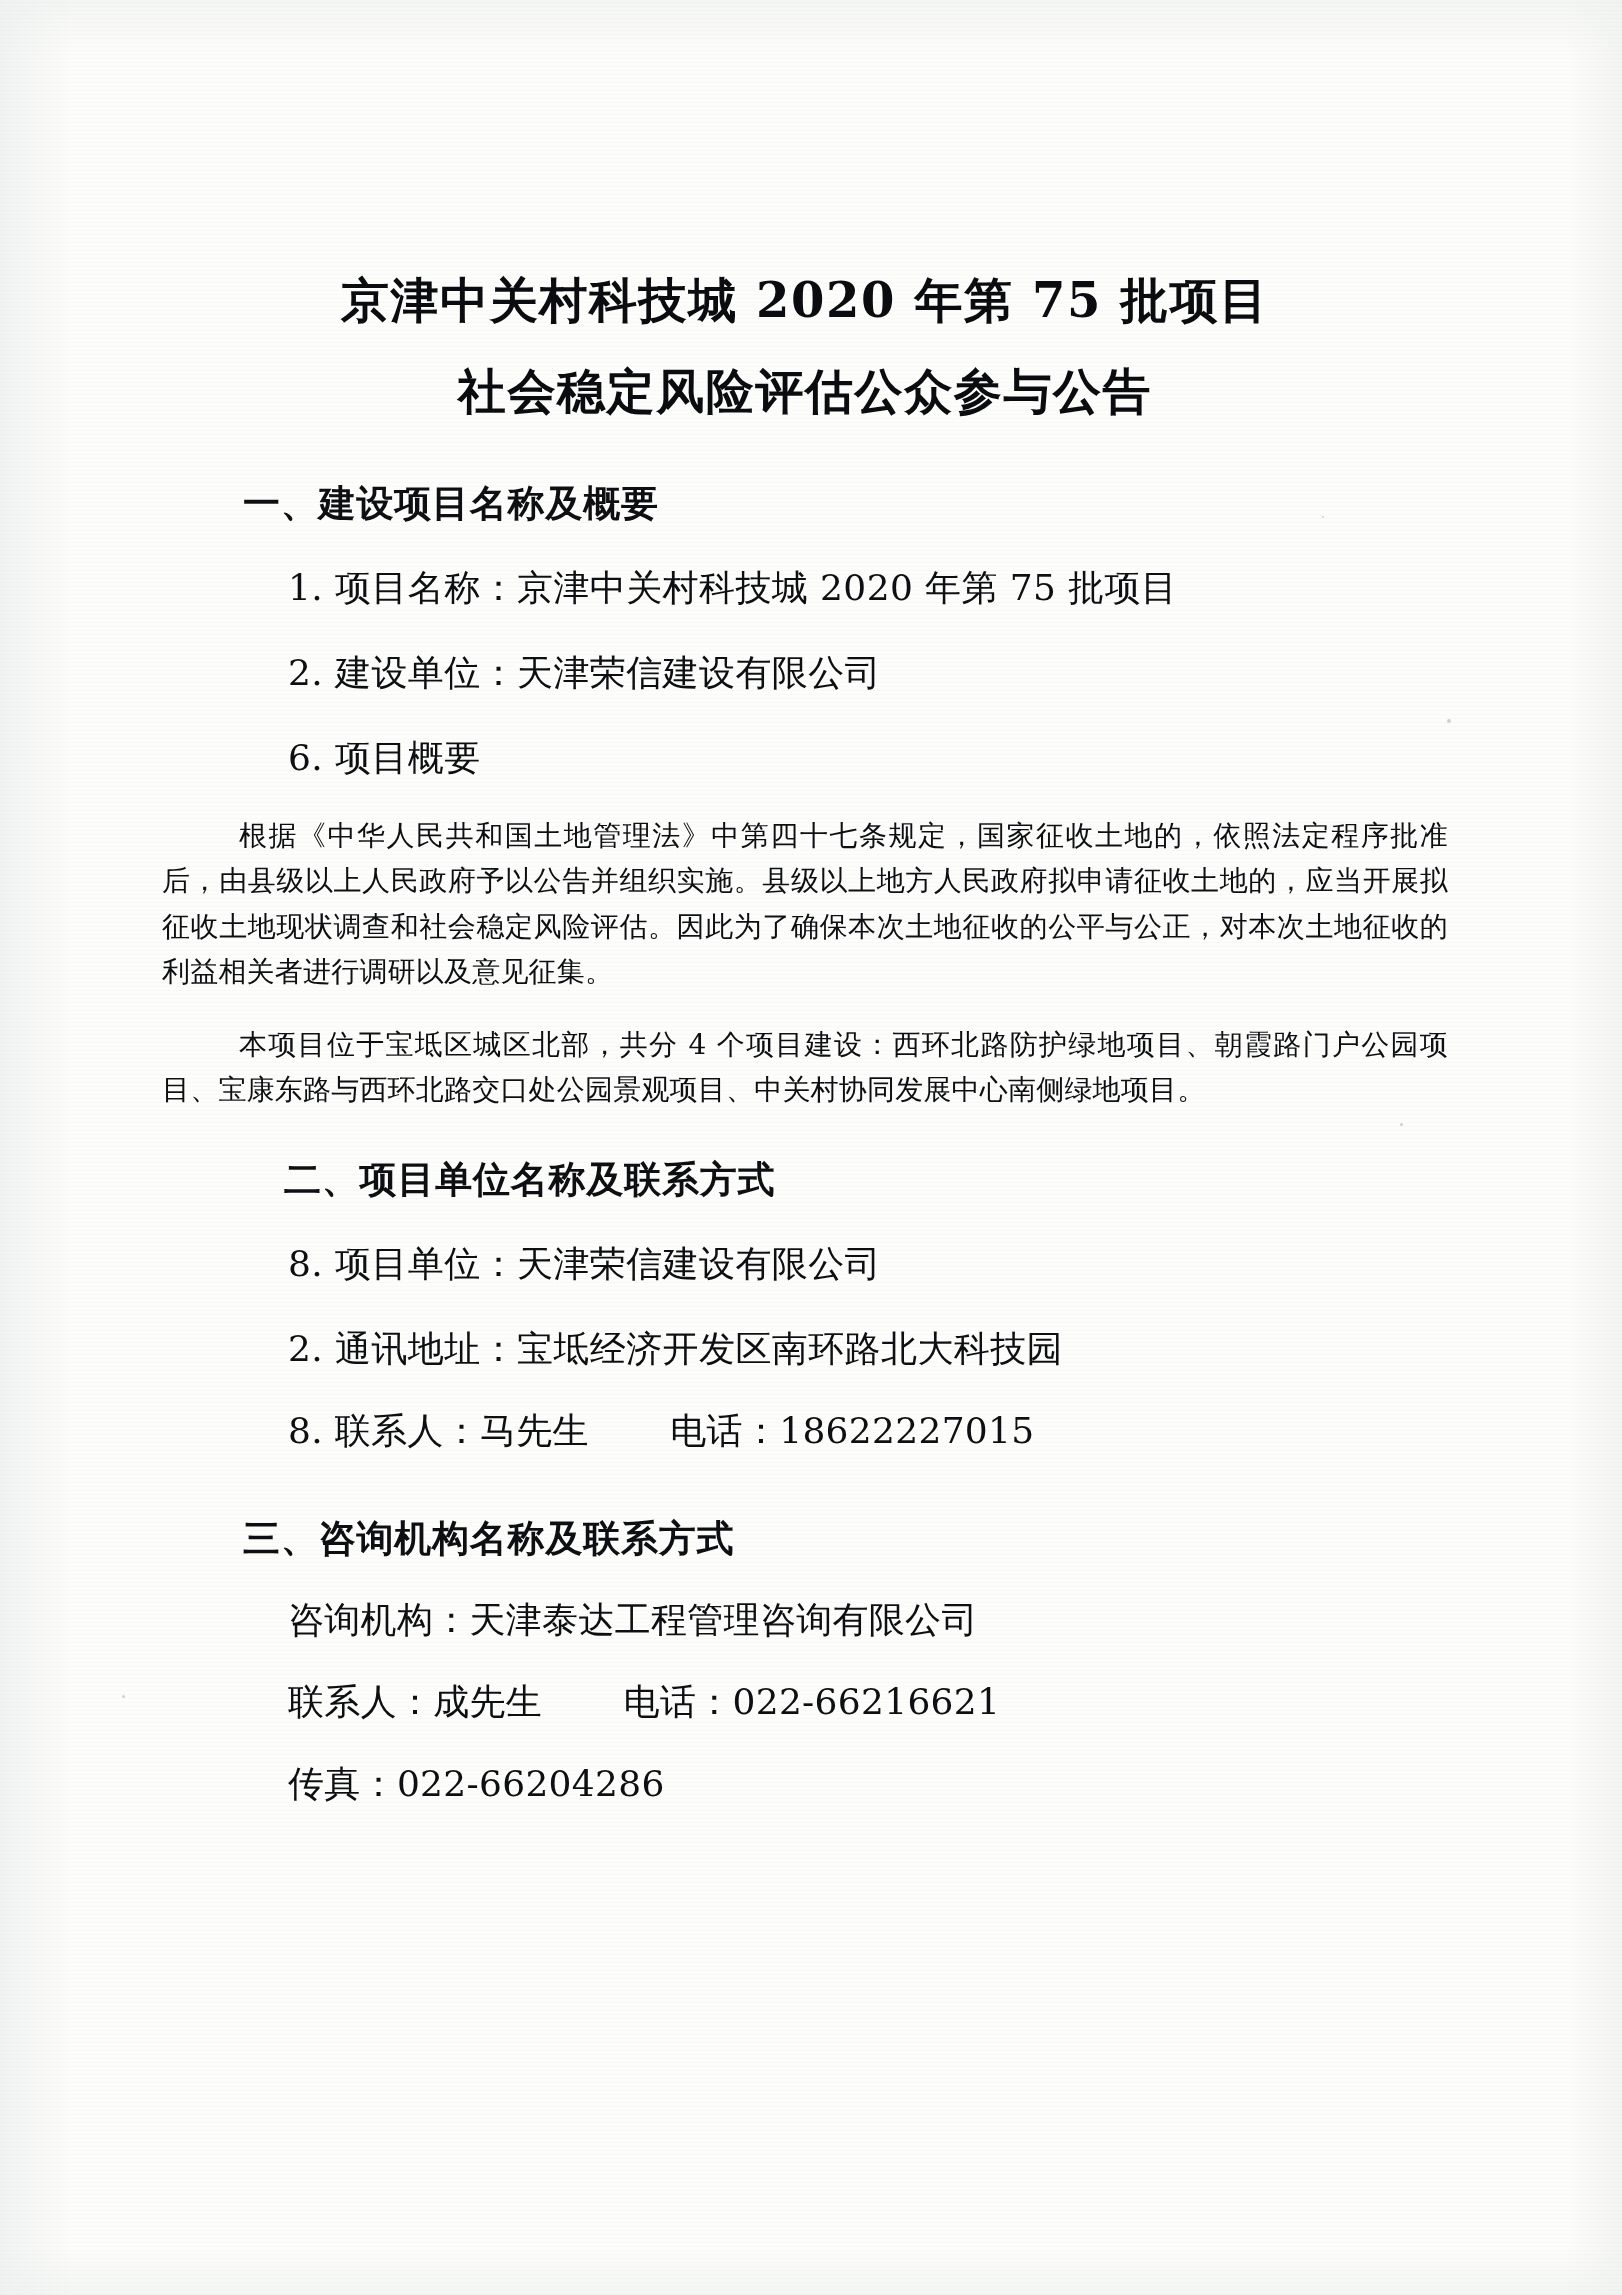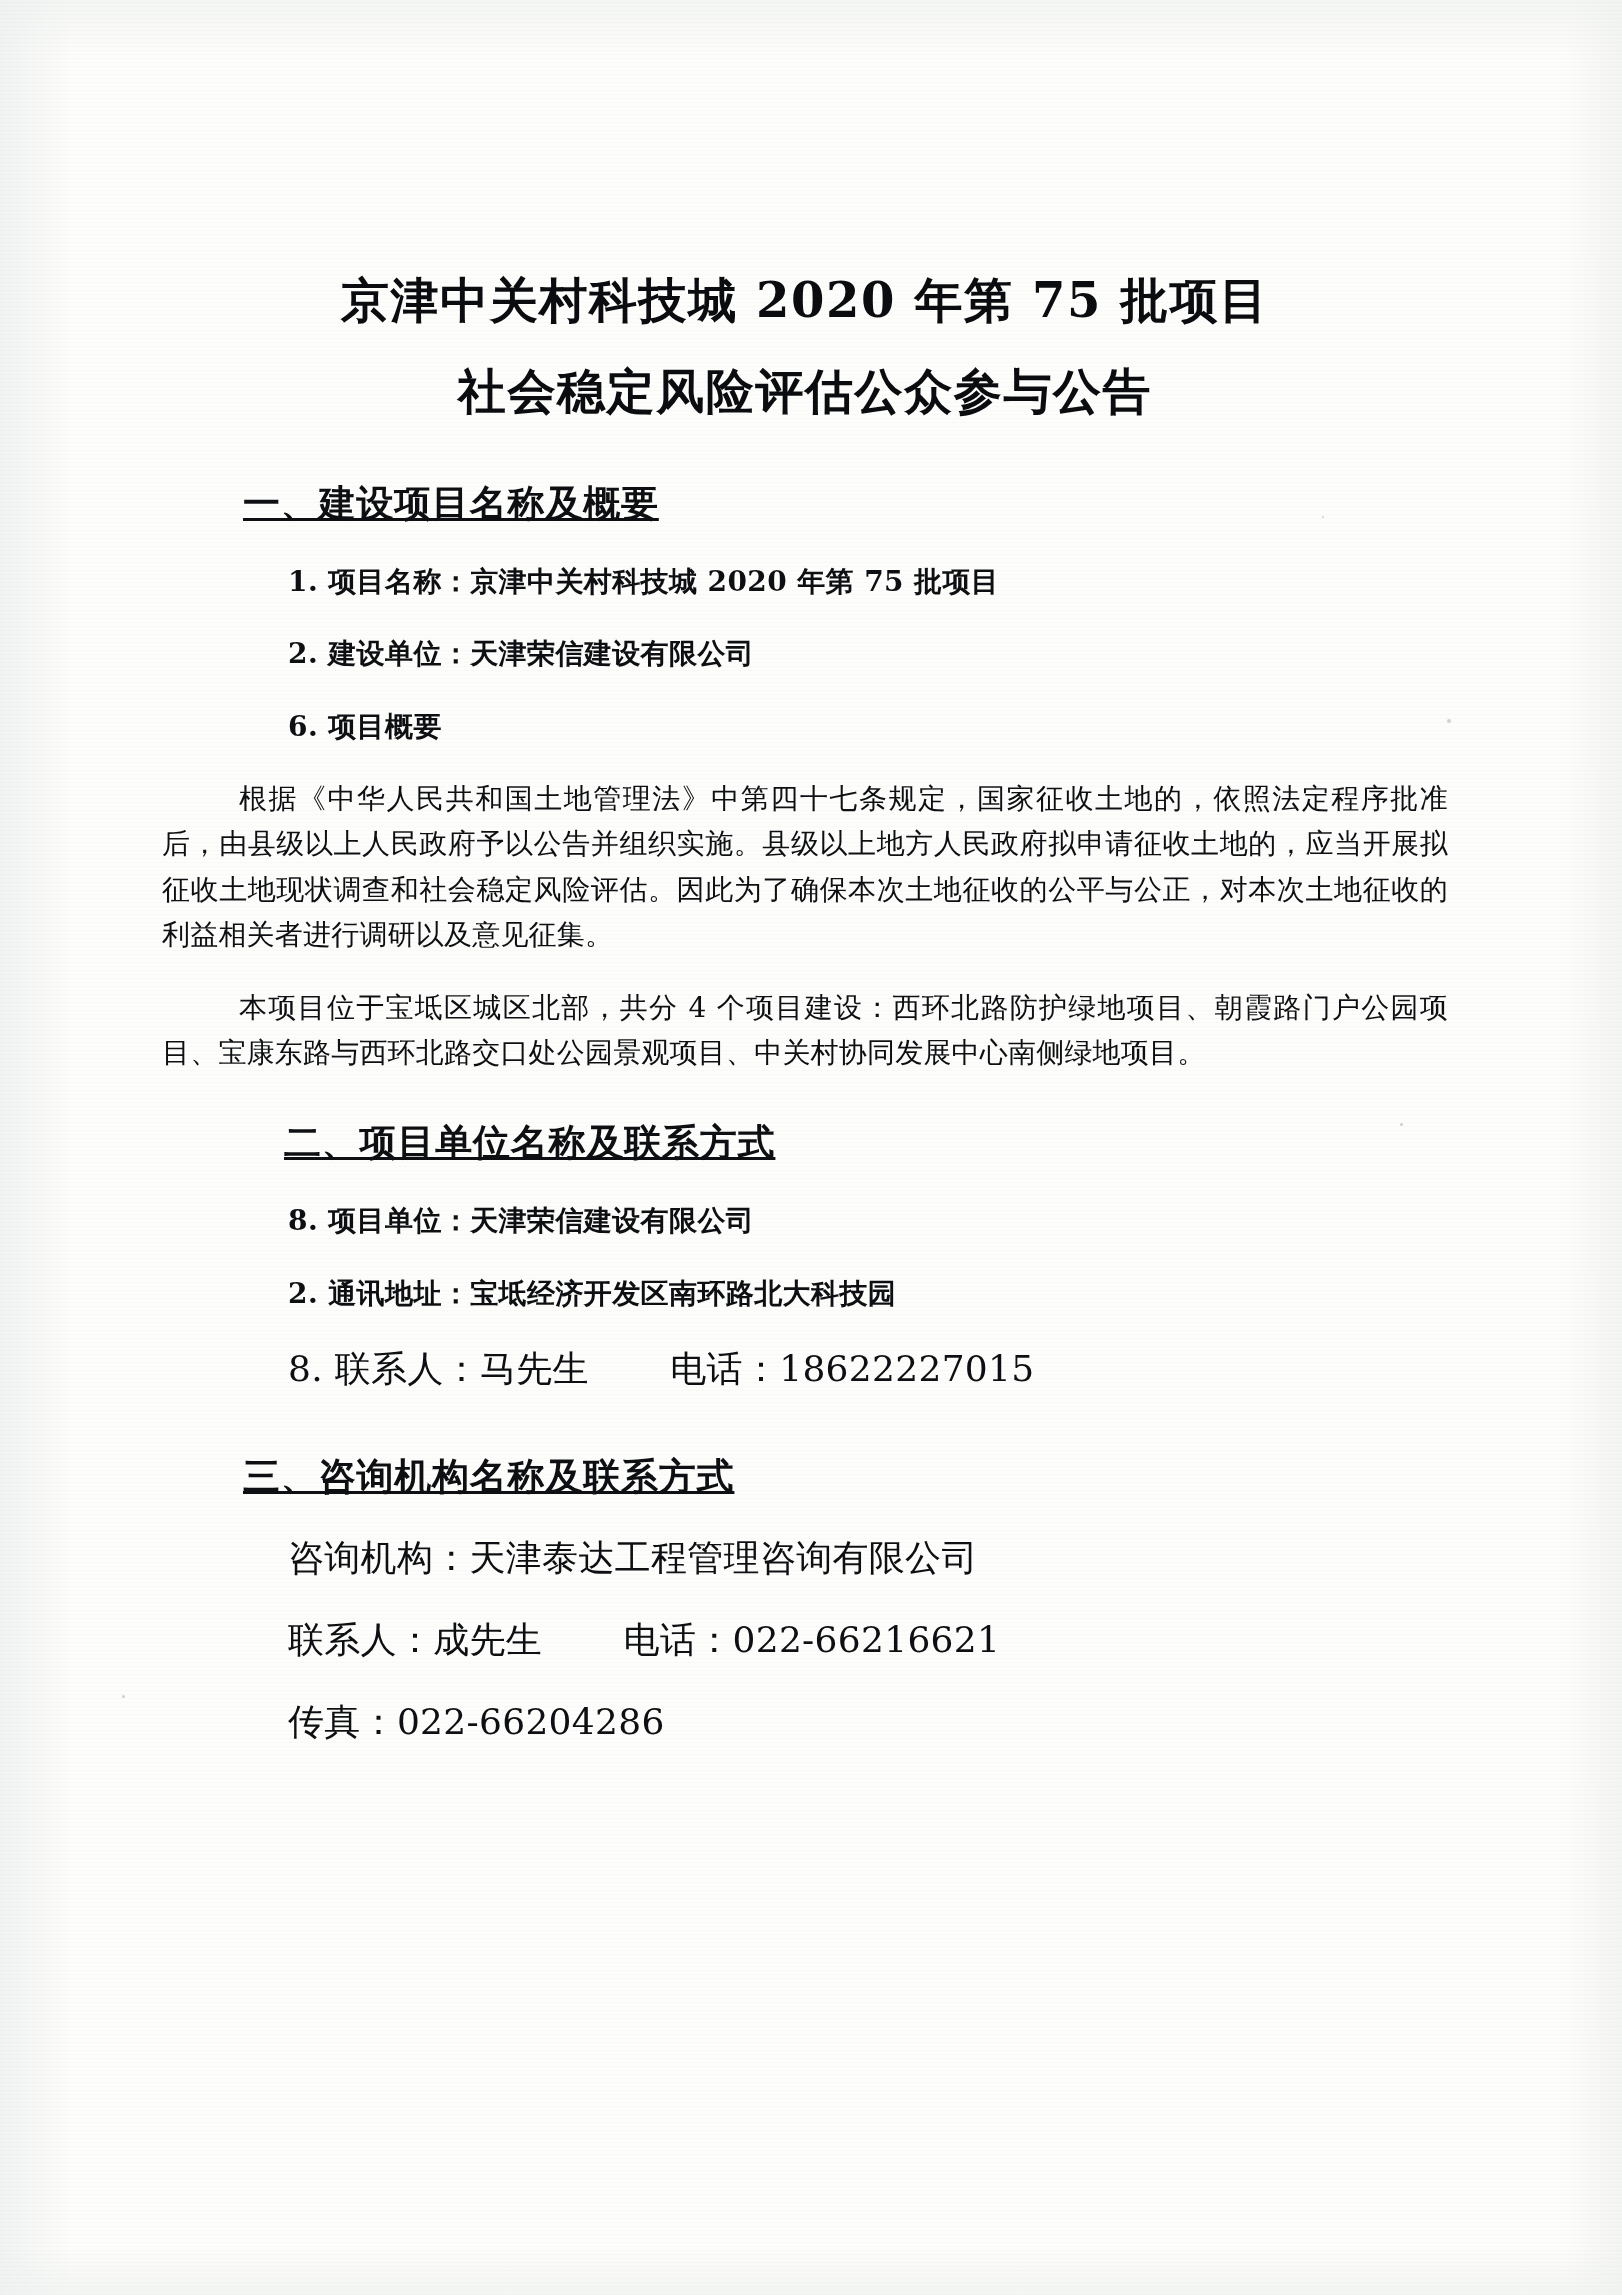--- a/index.html
+++ b/index.html
@@ -71,34 +71,32 @@
     margin-top: 26px;
   }
 
   .section-heading {
     font-weight: bold;
     font-size: 37px;
     line-height: 1.5;
     margin-top: 52px;
     padding-left: 81px;
     letter-spacing: 0.8px;
-    text-decoration: underline;
   }
   .section-heading.indent2 {
     padding-left: 122px;
     margin-top: 39px;
   }
 
   .item-line {
-    font-size: 28px;
+    font-size: 36px;
     line-height: 1.55;
     padding-left: 126px;
     margin-top: 29px;
     letter-spacing: 0.4px;
-    font-weight: bold;
   }
 
   .para {
     font-size: 28px;
     line-height: 1.62;
     margin-top: 27.6px;
     text-align: justify;
     letter-spacing: 0.2px;
     text-indent: 77px;
   }

